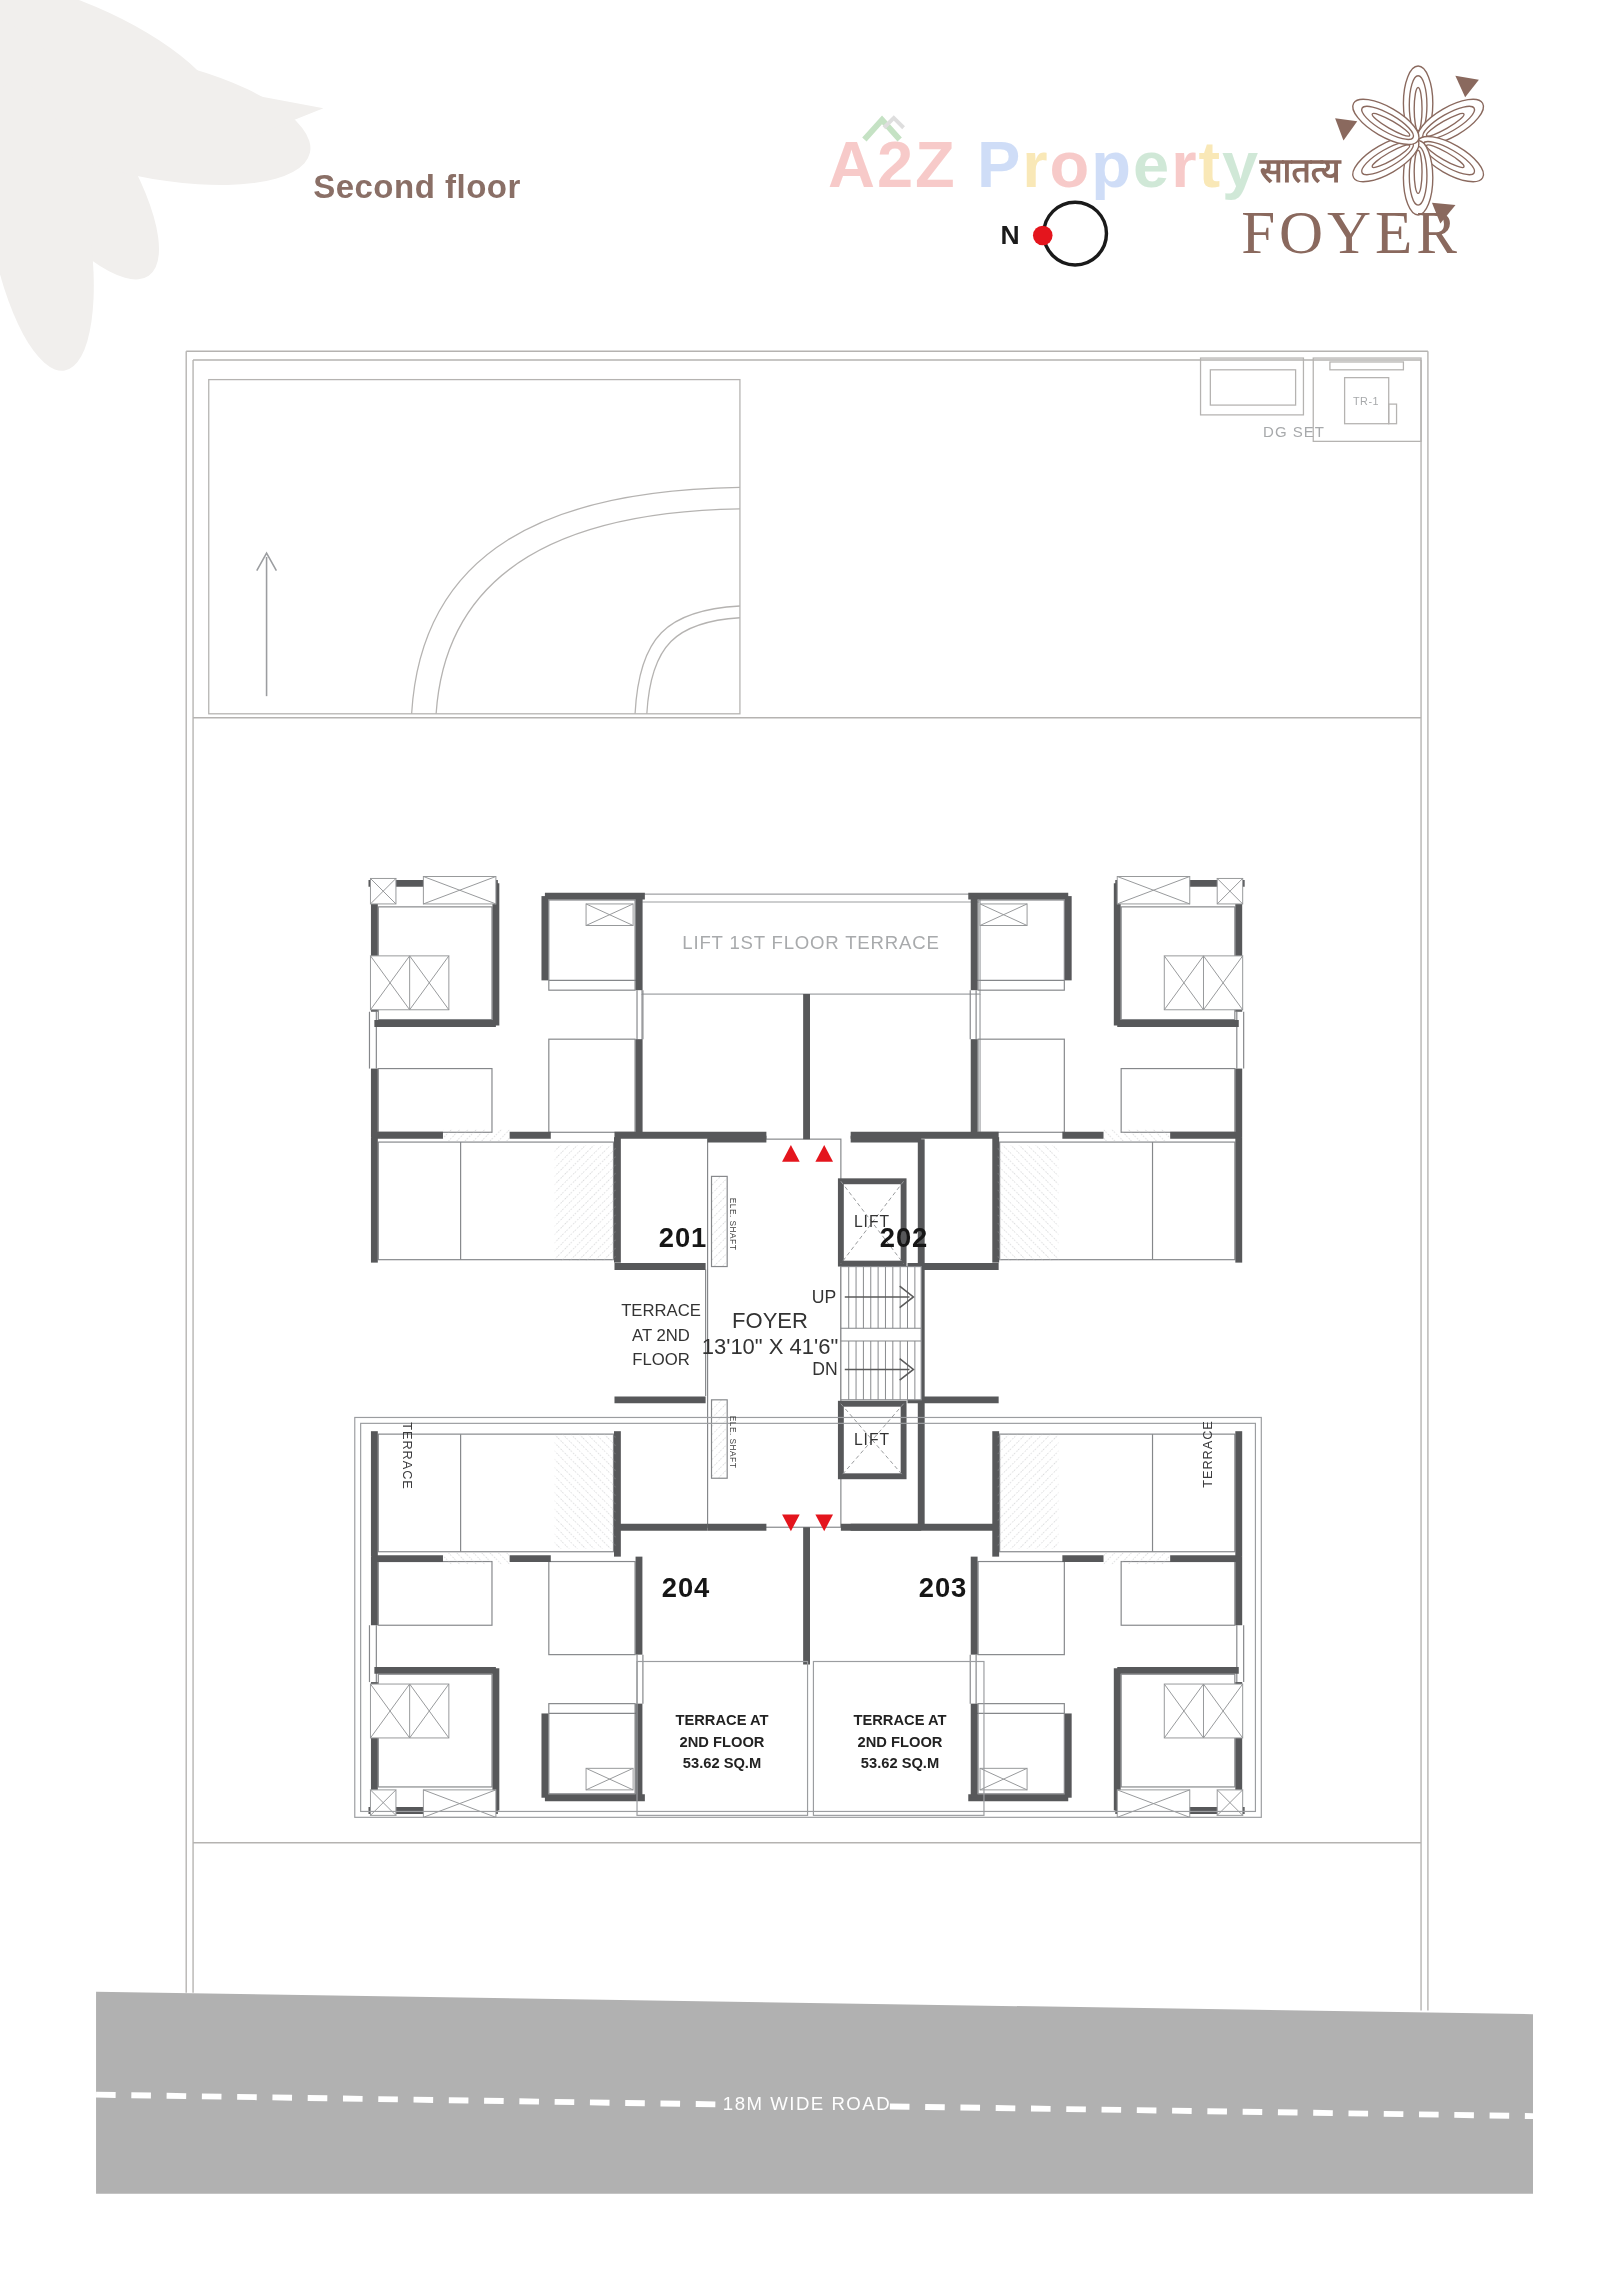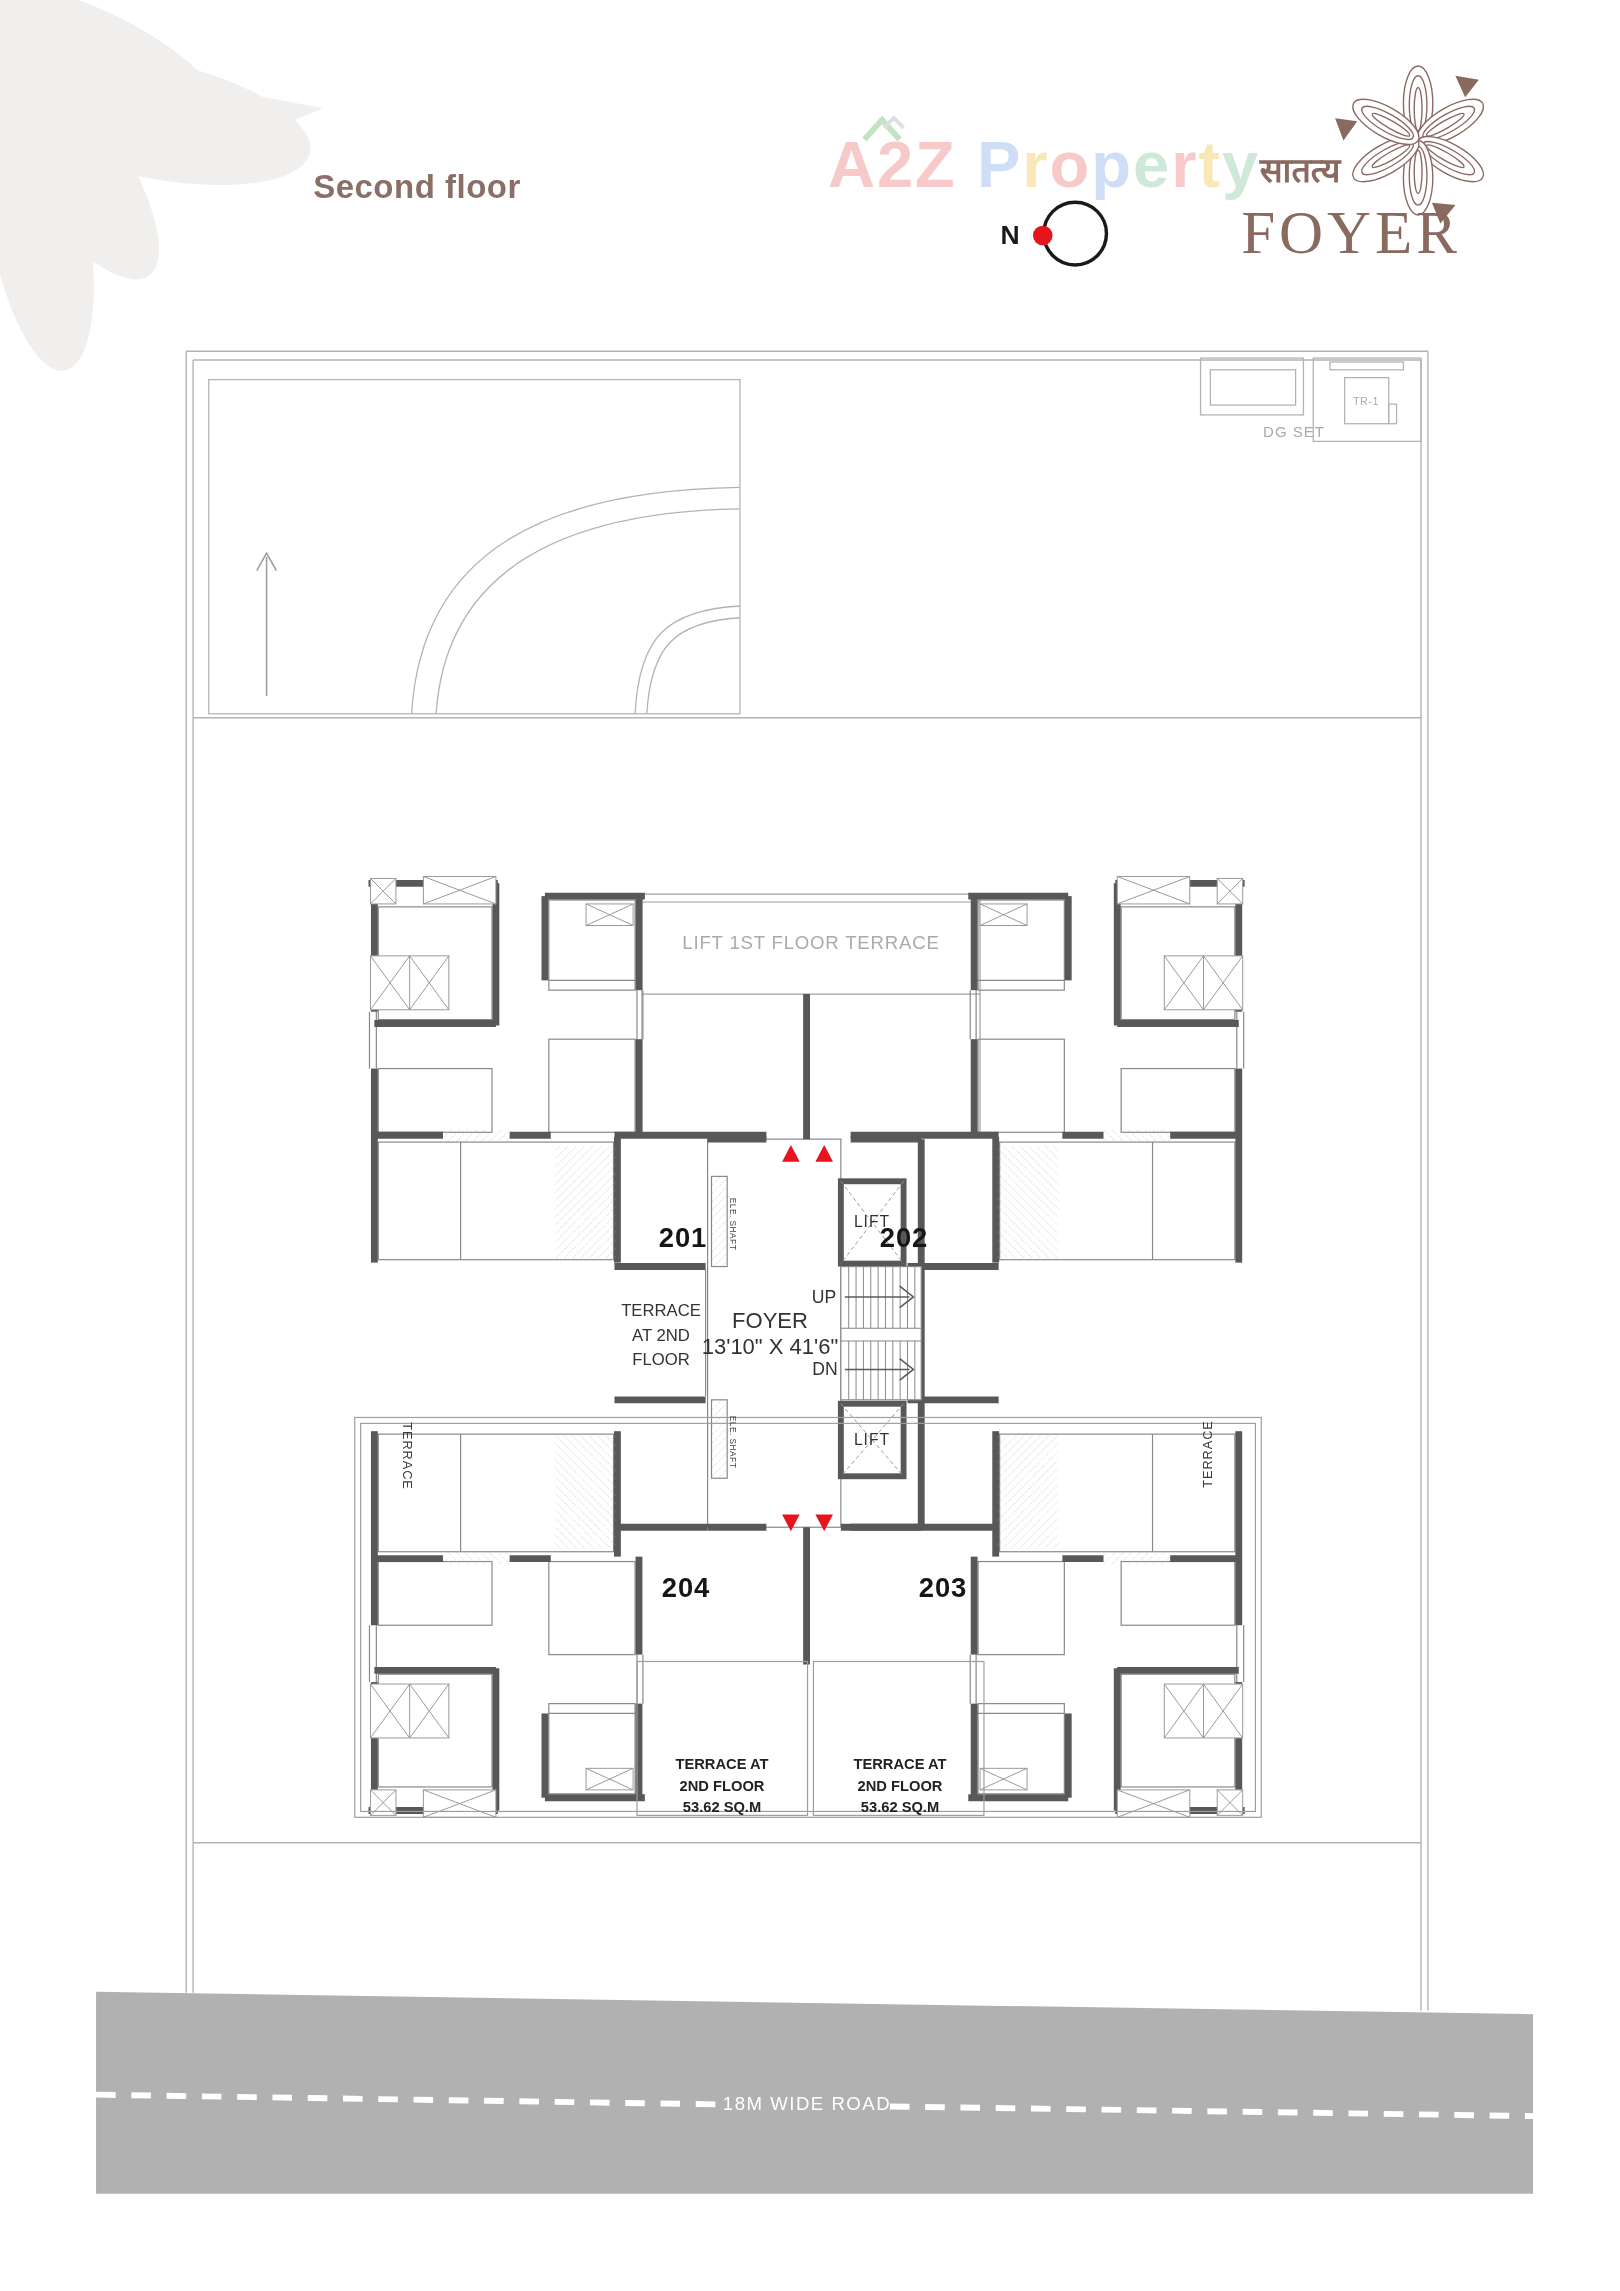--- a/index.html
+++ b/index.html
@@ -30,21 +30,21 @@
   .up{left:824px;top:1297px;font-size:17.6px;color:#333;}
   .dn{left:825px;top:1369px;font-size:17.6px;color:#333;}
   .lift1{left:872px;top:1222px;font-size:15.7px;color:#333;letter-spacing:1px;}
   .lift2{left:872px;top:1440px;font-size:15.7px;color:#333;letter-spacing:1px;}
   .ele{font-size:8.3px;color:#3f3f3f;letter-spacing:0.5px;}
   .ele1{left:733px;top:1224px;transform:translate(-50%,-50%) rotate(90deg);}
   .ele2{left:733px;top:1442px;transform:translate(-50%,-50%) rotate(90deg);}
   .tv{font-size:12.7px;color:#3b3b3d;letter-spacing:1px;}
   .tvl{left:407px;top:1456px;transform:translate(-50%,-50%) rotate(90deg);}
   .tvr{left:1208px;top:1454px;transform:translate(-50%,-50%) rotate(-90deg);}
-  .tb{font-size:14.7px;font-weight:bold;line-height:21.6px;color:#222;transform:translate(-50%,-50%);margin-top:44px;}
+  .tb{font-size:14.7px;font-weight:bold;line-height:21.6px;color:#222;transform:translate(-50%,-50%);}
   .tbl{left:722px;top:1742px;} .tbr{left:900px;top:1742px;}
   .road-lbl{left:807px;top:2104px;font-size:18.6px;color:#ffffff;letter-spacing:1.5px;}
 </style>
 </head>
 <body>
 
 <div id="page">
 
   <svg width="1620" height="2292" viewBox="0 0 1653 2338">
     <defs>

